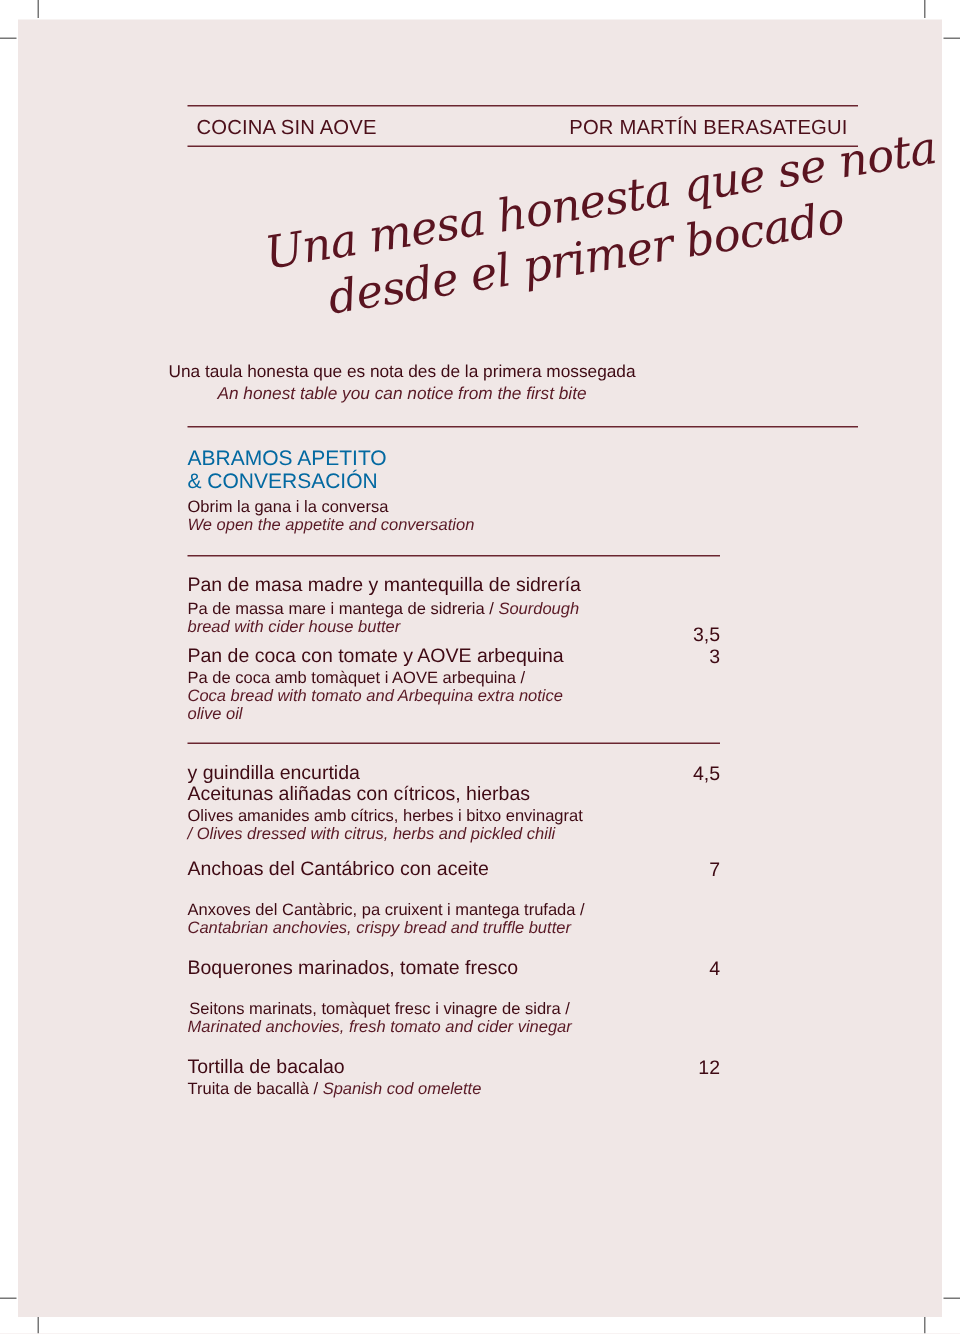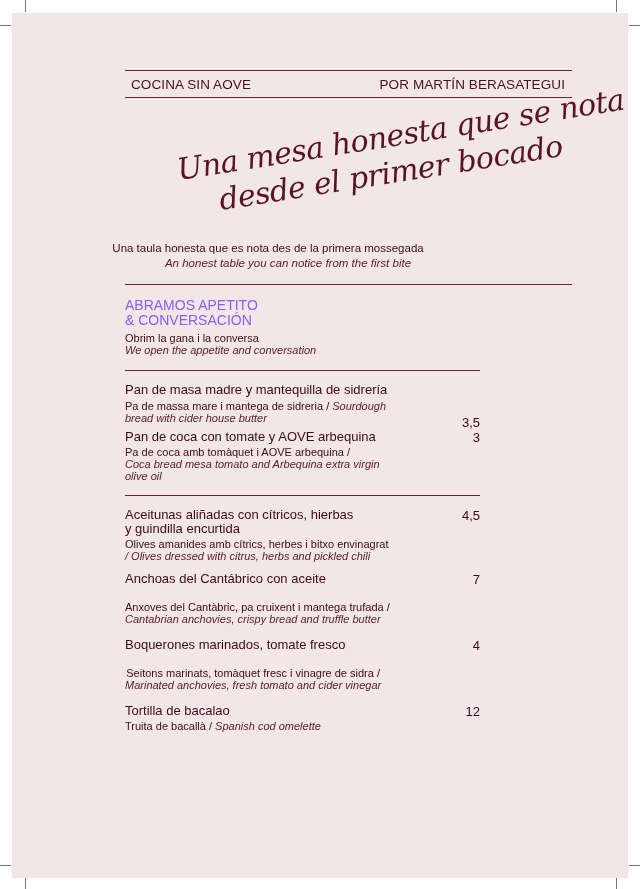--- a/index.html
+++ b/index.html
@@ -3,22 +3,22 @@
 <meta charset="utf-8">
 <style>
   html,body{margin:0;padding:0;}
   body{width:640px;height:889px;background:#ffffff;position:relative;overflow:hidden;font-family:"Liberation Sans",sans-serif;color:#5a1420;}
   .crop{position:absolute;background:#777;}
   .page{position:absolute;left:12px;top:13px;width:616px;height:865px;background:#f0e7e6;}
   .rule{position:absolute;height:1px;background:#6a2630;}
   .hdr{position:absolute;font-size:13.5px;color:#4c0f1a;letter-spacing:0.1px;}
   .script{position:absolute;font-family:"DejaVu Serif",serif;font-style:italic;color:#5a1420;font-size:30px;transform:rotate(-9deg);transform-origin:left bottom;letter-spacing:-0.5px;}
   .sub{position:absolute;left:0;width:536px;text-align:center;font-size:11.5px;color:#3f0a14;}
-  .sub.it{font-style:italic;color:#5a1a26;padding-left:20px;}
-  .sec-title{position:absolute;left:125px;font-size:14px;line-height:15px;color:#8b5cf6;}
+  .sub.it{font-style:italic;color:#5a1a26;}
+  .sec-title{position:absolute;left:125px;font-size:14px;line-height:15px;color:#0369a1;}
   .small{position:absolute;left:125px;font-size:11px;line-height:12px;color:#3f0a14;}
   .small i{color:#5a1a26;}
   .item-name{position:absolute;left:125px;font-size:13px;line-height:13.5px;color:#3f0a14;}
   .price{position:absolute;right:160px;font-size:13px;color:#3f0a14;text-align:right;}
 </style>
 </head>
 <body>
 
 <div class="crop" style="left:25px;top:0;width:1px;height:12px;"></div>
 <div class="crop" style="left:616px;top:0;width:1px;height:12px;"></div>
@@ -50,27 +50,27 @@
 <div class="small" style="top:332px;">Obrim la gana i la conversa</div>
 <div class="small" style="top:344px;"><i>We open the appetite and conversation</i></div>
 <div class="rule" style="left:125px;top:370px;width:355px;"></div>
 
 <div class="item-name" style="top:383px;">Pan de masa madre y mantequilla de sidrería</div>
 <div class="price" style="top:383px;margin-top:32px;">3,5</div>
 <div class="small" style="top:400px;"><span>Pa de massa mare i mantega de sidreria / </span><i>Sourdough</i><br><i>bread with cider house butter</i></div>
 
 <div class="item-name" style="top:430px;">Pan de coca con tomate y AOVE arbequina</div>
 <div class="price" style="top:430px;">3</div>
-<div class="small" style="top:446px;"><span>Pa de coca amb tomàquet i AOVE arbequina /</span><br><i>Coca bread mesa tomato and Arbequina extra virgin</i><br><i>olive oil</i></div>
+<div class="small" style="top:446px;"><span>Pa de coca amb tomàquet i AOVE arbequina /</span><br><i>Coca bread with tomato and Arbequina extra notice</i><br><i>olive oil</i></div>
 
 <div class="rule" style="left:125px;top:495px;width:355px;"></div>
 
 <div class="item-name" style="top:508px;">
+    <div>y guindilla encurtida</div>
     <div>Aceitunas aliñadas con cítricos, hierbas</div>
-    <div>y guindilla encurtida</div>
   </div>
 <div class="price" style="top:508px;">4,5</div>
 <div class="small" style="top:538px;"><span>Olives amanides amb cítrics, herbes i bitxo envinagrat</span><br><i>/ Olives dressed with citrus, herbs and pickled chili</i></div>
 
 <div class="item-name" style="top:572px;">
     <div>Anchoas del Cantábrico con aceite</div>
   </div>
 <div class="price" style="top:572px;">7</div>
 <div class="small" style="top:601px;"><span>Anxoves del Cantàbric, pa cruixent i mantega trufada /</span><br><i>Cantabrian anchovies, crispy bread and truffle butter</i></div>
 

